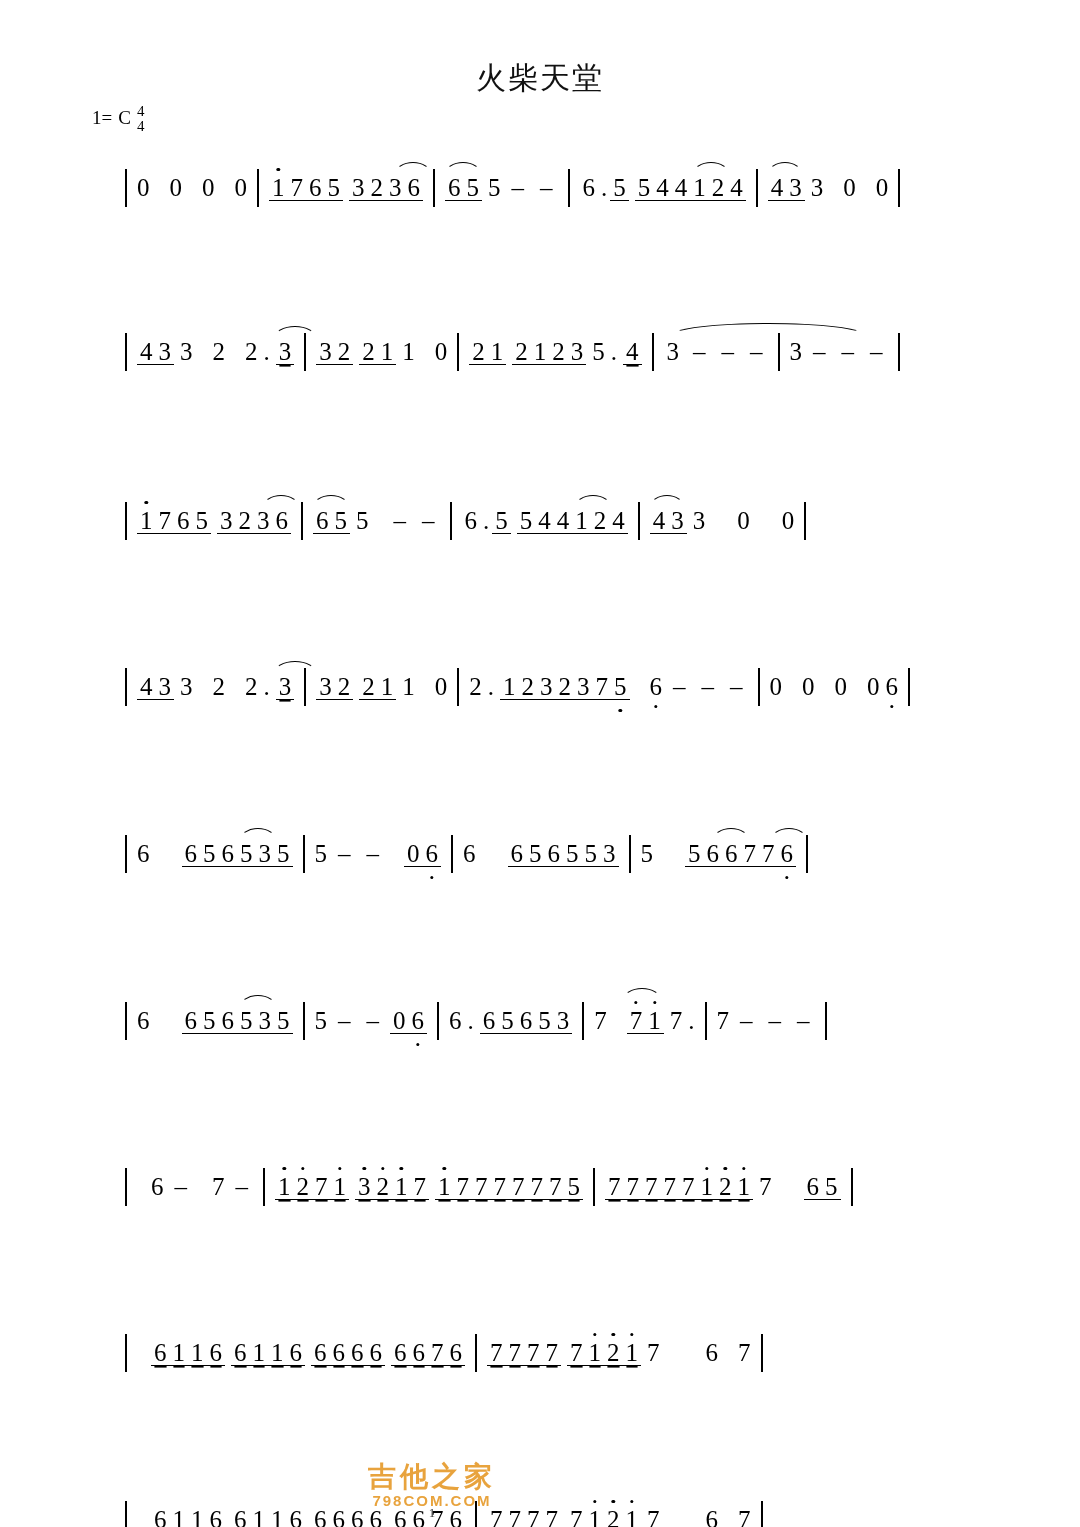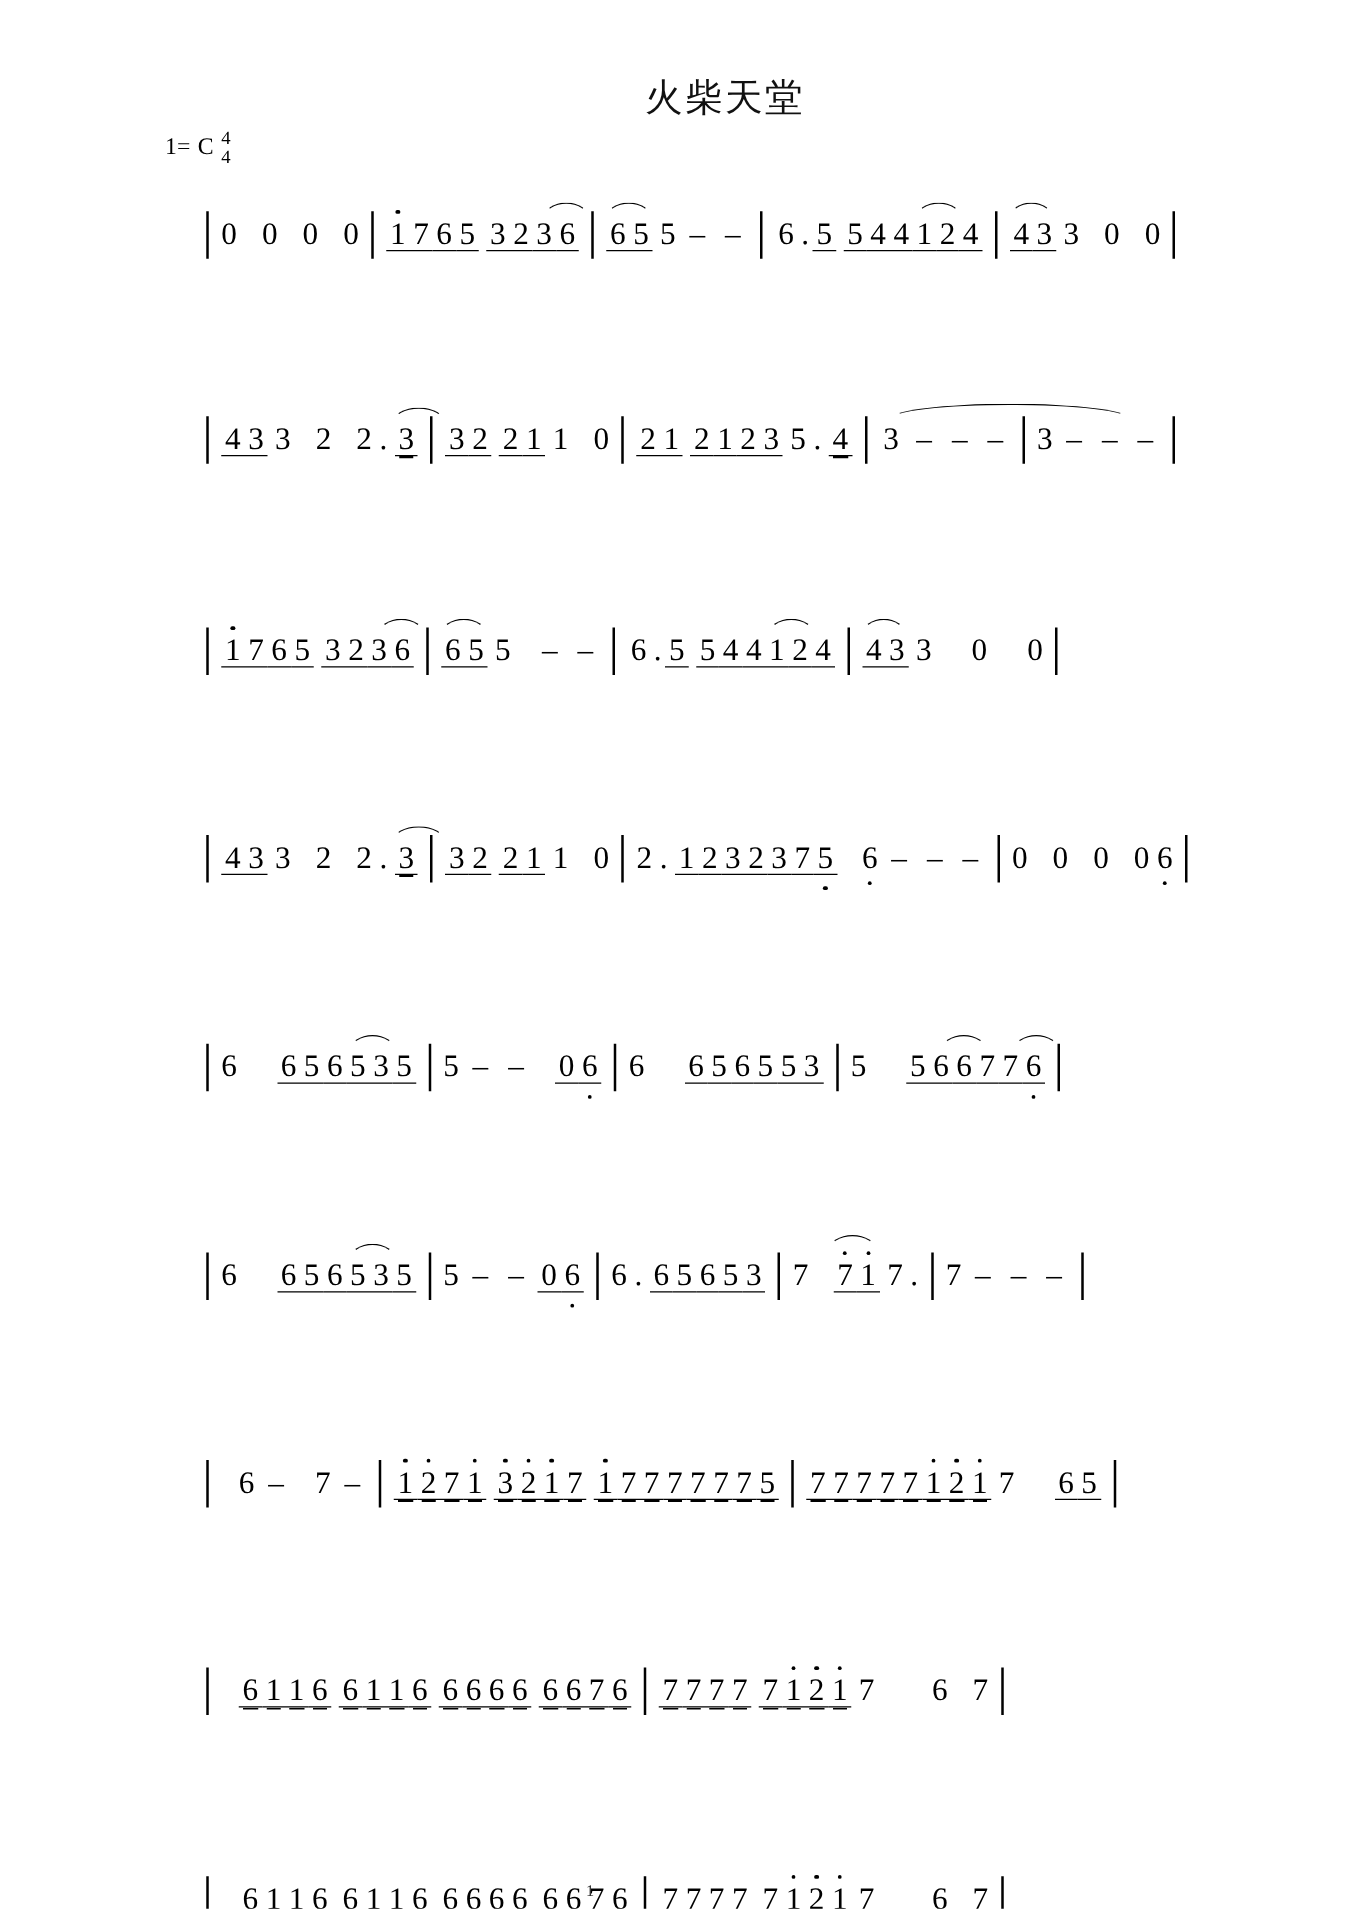--- a/index.html
+++ b/index.html
@@ -12,21 +12,20 @@
     height: 1527px;
     position: relative;
     font-family: "Liberation Serif", serif;
     color: #000000;
     overflow: hidden;
   }
   .page {
     position: relative;
     width: 864px;
     height: 1527px;
-    margin-left: 40px;
   }
   .title {
     position: absolute;
     top: 58px;
     left: 0;
     width: 1080px;
     text-align: center;
     font-family: "Liberation Sans", sans-serif;
     font-size: 30px;
     letter-spacing: 2px;
@@ -681,15 +680,19 @@
       <span class="n">7</span>
       <span class="sp-lg"></span>
         <span class="sp"></span>
       <span class="n">6</span>
       <span class="sp"></span>
       <span class="n">7</span>
       <span class="bar"></span>
     </div>
   </div>
 
+  <div class="watermark">
+    <div class="wm-cn">吉他之家</div>
+    <div class="wm-en">798COM.COM</div>
+  </div>
   <div class="page-num">1</div>
 
 </div>
 
 </body></html>

